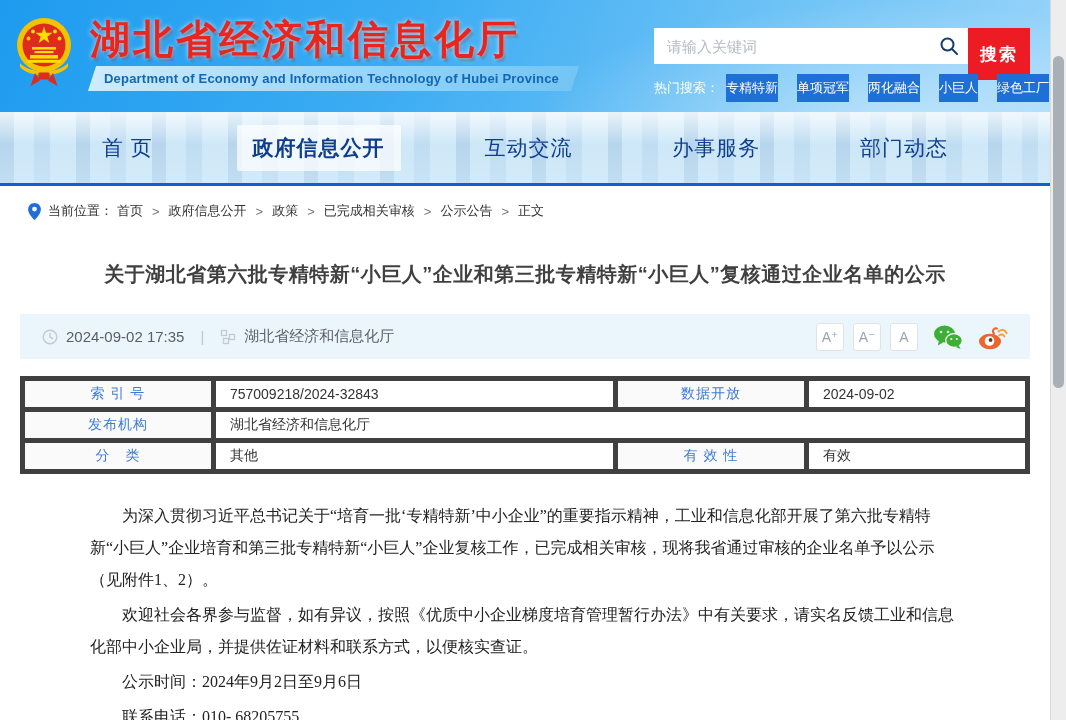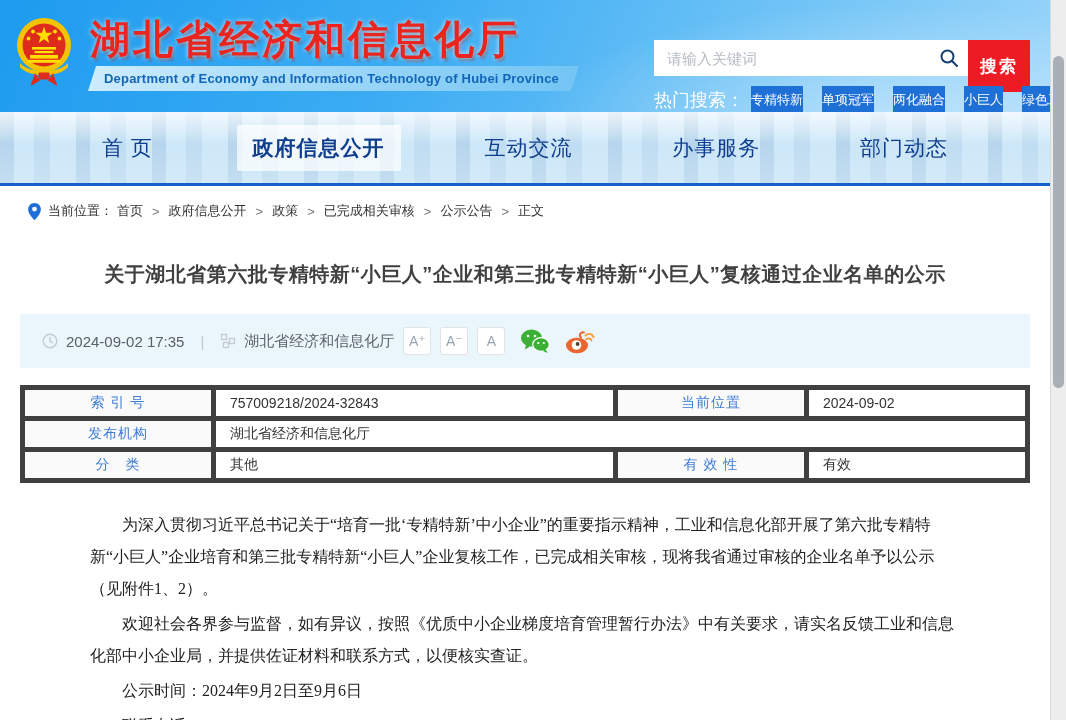--- a/index.html
+++ b/index.html
@@ -33,37 +33,37 @@
     display: inline-block; margin-top: 5px; margin-left: 2px;
     background: linear-gradient(90deg, rgba(214,240,253,0.95), rgba(120,199,244,0.85));
     transform: skewX(-18deg); padding: 3px 16px 4px 12px;
   }
   .site-subtitle-ribbon > span {
     display: inline-block; transform: skewX(18deg);
     color: #1266B8; font-weight: bold; font-size: 13px; letter-spacing: 0.2px;
     white-space: nowrap;
   }
 
-  .search-area { position: absolute; right: 20px; top: 40px; width: 376px; }
+  .search-area { position: absolute; right: 20px; top: 28px; width: 376px; }
   .search-row { display: flex; height: 36px; }
   .search-box { position: relative; flex: 1; background: #fff; }
   .search-input {
     width: 100%; height: 36px; border: none; outline: none;
     padding: 0 40px 0 13px; font-size: 15px; color: #333;
     font-family: inherit; background: transparent;
   }
   .search-input::placeholder { color: #B5BCC4; }
   .search-icon { position: absolute; right: 9px; top: 8px; cursor: pointer; }
   .search-button {
     width: 62px; height: 52px; border: none; background: #ED1B23; color: #fff;
     font-size: 17px; font-weight: bold; letter-spacing: 2px; cursor: pointer;
     font-family: inherit;
   }
   .hot-row { display: flex; align-items: center; margin-top: 10px; }
-  .hot-label { color: #fff; font-size: 18px; margin-right: 7px; white-space: nowrap; }
+  .hot-label { color: #fff; font-size: 13px; margin-right: 7px; white-space: nowrap; }
   .hot-tags { display: flex; gap: 19px; flex: 1; border-radius: 8px; }
   .hot-tag {
     background: #1E6FD6; color: #fff; font-size: 13px; text-align: center;
     padding: 5px 0; flex: 1; cursor: pointer; white-space: nowrap;
   }
 
   
   .nav-band {
     position: relative; height: 74px;
     border-bottom: 3px solid #1460C8;
@@ -91,22 +91,22 @@
   .crumb-item.current { cursor: default; }
   .crumb-sep { color: #777; margin: 0 9px; }
 
   
   .article { padding: 0 20px; }
   .article-title {
     text-align: center; color: #404040; font-size: 20px; font-weight: bold;
     margin: 28px 60px 26px; letter-spacing: 0.5px;
   }
   .meta-bar {
-    background: #EAF5FC; height: 54px;
-    display: flex; align-items: center; 
+    background: #EAF5FC; height: 45px;
+    display: flex; align-items: center; justify-content: space-between;
     padding: 0 22px;
   }
   .meta-left { display: flex; align-items: center; color: #5A5F66; font-size: 15px; }
   .meta-left .icon { display: inline-flex; margin-right: 8px; }
   .meta-divider { color: #C3C8CE; margin: 0 16px; }
   .meta-right { display: flex; align-items: center; }
   .font-btn {
     width: 28px; height: 28px; margin-left: 9px;
     background: #fff; border: 1px solid #E3E3E3; border-radius: 3px;
     color: #98A4B1; font-size: 14px; line-height: 26px; text-align: center;
@@ -276,21 +276,21 @@
             </svg>
           </span>
         </div>
       </div>
 
       <table class="info-table">
         <tbody>
           <tr>
             <td class="lbl col-l1">索 引 号</td>
             <td class="val col-v1">757009218/2024-32843</td>
-            <td class="lbl col-l2">当前位置</td>
+            <td class="lbl col-l2">数据开放</td>
             <td class="val col-v2">2024-09-02</td>
           </tr>
           <tr>
             <td class="lbl">发布机构</td>
             <td class="val" colspan="3">湖北省经济和信息化厅</td>
           </tr>
           <tr>
             <td class="lbl">分　类</td>
             <td class="val">其他</td>
             <td class="lbl">有 效 性</td>

